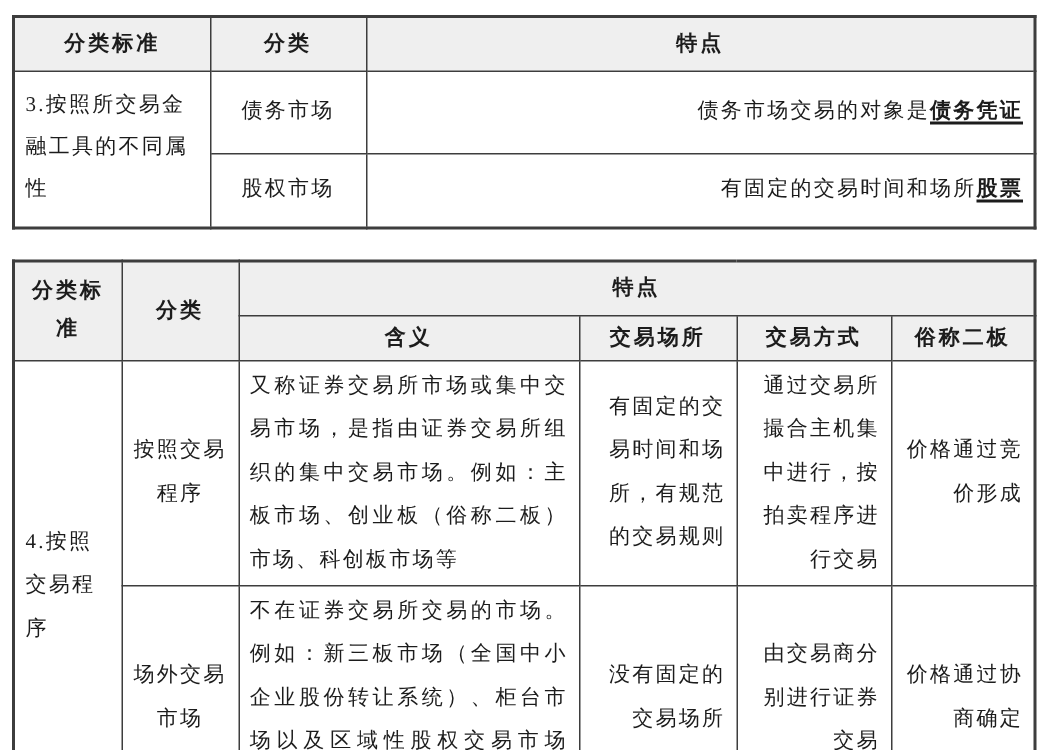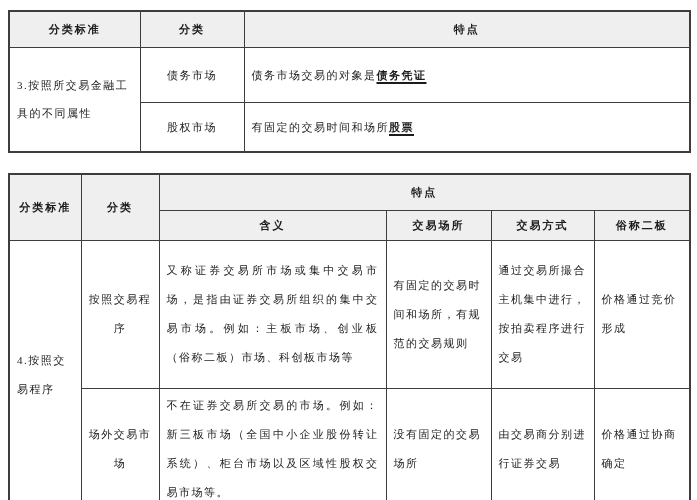--- a/index.html
+++ b/index.html
@@ -20,41 +20,41 @@
     border-collapse: collapse;
     table-layout: fixed;
     margin-left: 8px;
     width: 681px;
     border: 2px solid #3d3d3d;
   }
   .t1 { margin-top: 10px; }
   .t2 { margin-top: 20px; }
   th, td {
     border: 1px solid #3d3d3d;
-    font-size: 11px;
+    font-size: 14px;
     padding: 2px 7px;
     vertical-align: middle;
     word-break: break-all;
   }
   th {
     background: #efefef;
     font-weight: bold;
     letter-spacing: 2px;
     text-align: center;
     line-height: 25px;
     padding: 2px 4px;
   }
   td {
     line-height: 29px;
     letter-spacing: 1.5px;
   }
   .t1 td { line-height: 28px; }
   .crit { text-align: left; }
   .cat  { text-align: center; padding: 2px 4px; margin-left: 37px; }
-  .feat { text-align: left; }
+  .feat { text-align: right; }
   .just { text-align: justify; }
   .em {
     font-weight: bold;
     text-decoration: underline;
     text-underline-offset: 3px;
     text-decoration-thickness: 1.5px;
   }
   
   .t1 .r-head { height: 36px; }
   .t1 .r-debt { height: 55px; }

